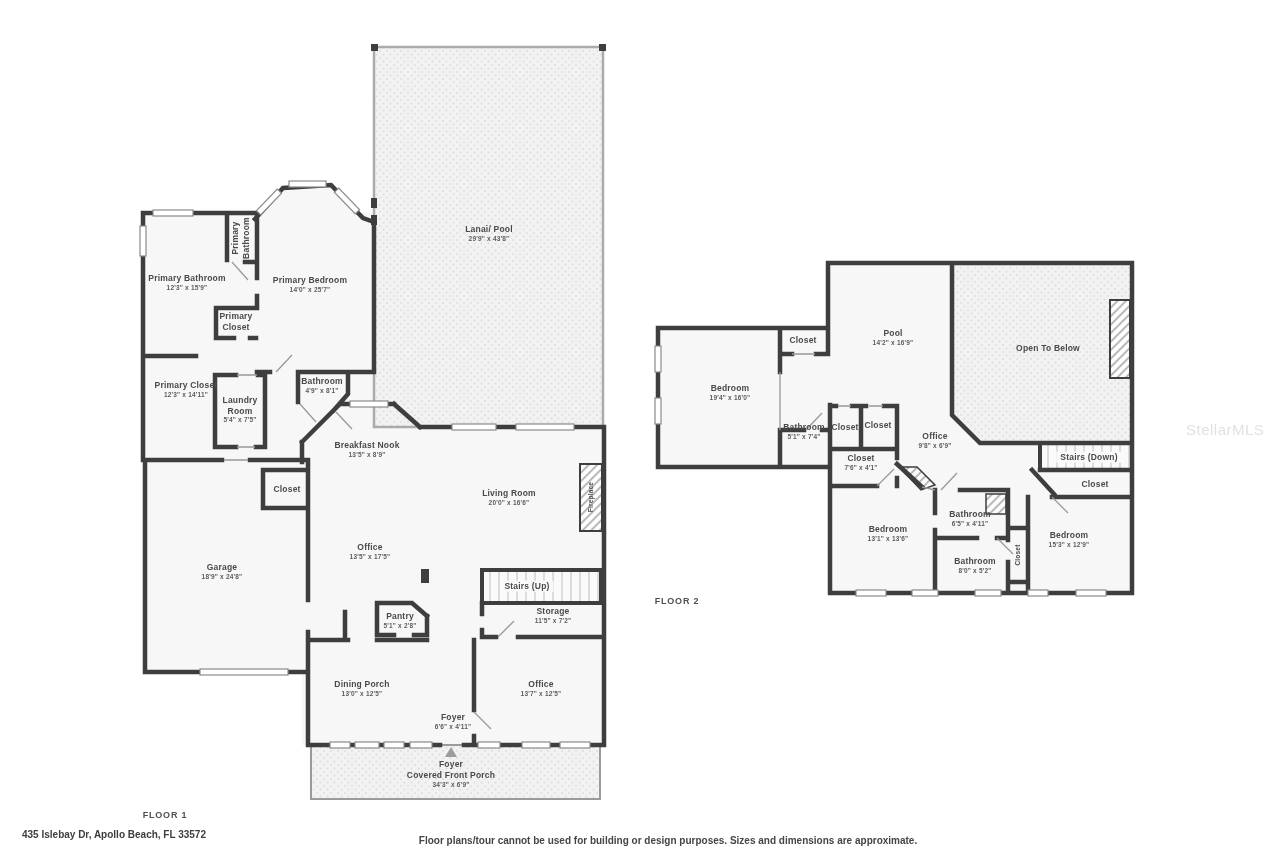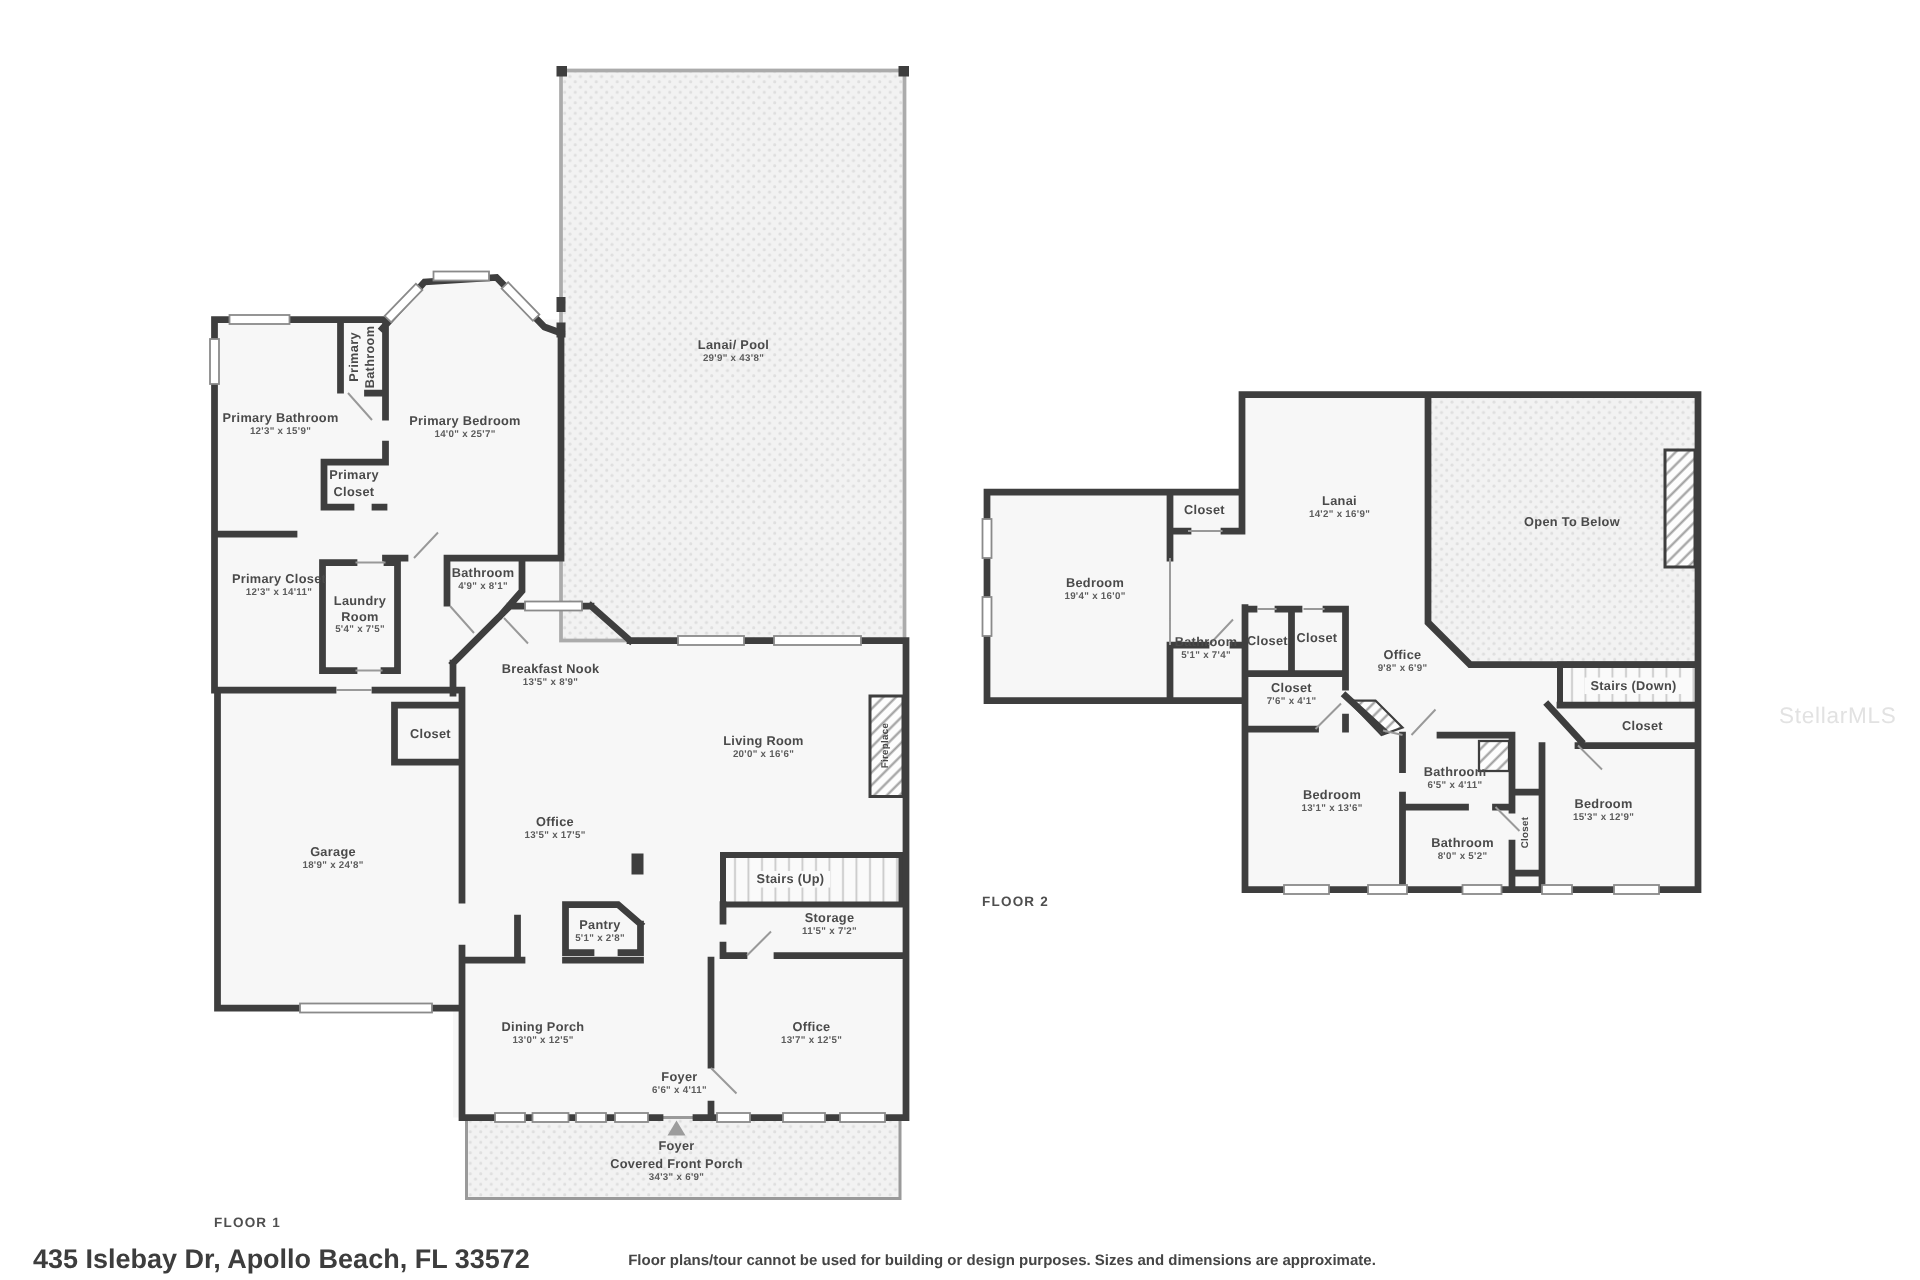--- a/index.html
+++ b/index.html
@@ -10,25 +10,25 @@
       white-space:nowrap;z-index:5;}
   .rl .rn{font-size:8.5px;font-weight:bold;letter-spacing:.2px;line-height:1.25;}
   .rl .rd{font-size:6.5px;font-weight:bold;color:#5c5c5c;letter-spacing:.2px;line-height:1.3;}
   .rl.vert{transform:translate(-50%,-50%) rotate(-90deg);}
   .rl.wrap .rn{white-space:normal;}
   .rl.w40 .rn{width:44px;}
   .rl.w52 .rn{width:50px;}
   .rl.chip .rn{background:#fafafa;padding:0 4px;}
   .floorlabel{position:absolute;transform:translate(-50%,-50%);font-size:9px;font-weight:bold;
       letter-spacing:.8px;color:#4f4f4f;z-index:5;}
-  .address{position:absolute;left:22px;top:829px;font-size:18px;font-weight:bold;color:#3d3d3d;z-index:5;}
+  .address{position:absolute;left:22px;top:829px;font-size:10px;font-weight:bold;color:#3d3d3d;z-index:5;}
   .disclaimer{position:absolute;left:640px;top:835px;transform:translateX(-50%);font-size:10px;
       font-weight:bold;color:#454545;z-index:5;margin-left:28px;}
   .watermark{position:absolute;left:1186px;top:421px;font-size:15px;color:#e2e2e2;
-      letter-spacing:.5px;z-index:5;margin-top:48px;}
+      letter-spacing:.5px;z-index:5;}
 </style>
 </head>
 <body>
 
 <div id="canvas">
 
   <svg id="plan-svg" width="1280" height="853" viewBox="0 0 1280 853">
     <defs>
       <pattern id="dots" width="7" height="7" patternUnits="userSpaceOnUse">
         <rect width="7" height="7" fill="#f2f2f2"></rect>
@@ -248,21 +248,21 @@
   </div>
 
   <div class="rl" style="left:730px;top:393px">
     <div class="rn">Bedroom</div>
     <div class="rd">19'4" x 16'0"</div>
   </div>
   <div class="rl" style="left:803px;top:340px">
     <div class="rn">Closet</div>
   </div>
   <div class="rl" style="left:893px;top:338px">
-    <div class="rn">Lanai</div>
+    <div class="rn">Pool</div>
     <div class="rd">14'2" x 16'9"</div>
   </div>
   <div class="rl" style="left:1048px;top:348px">
     <div class="rn">Open To Below</div>
   </div>
   <div class="rl" style="left:804px;top:432px">
     <div class="rn">Bathroom</div>
     <div class="rd">5'1" x 7'4"</div>
   </div>
   <div class="rl" style="left:845px;top:427px">

